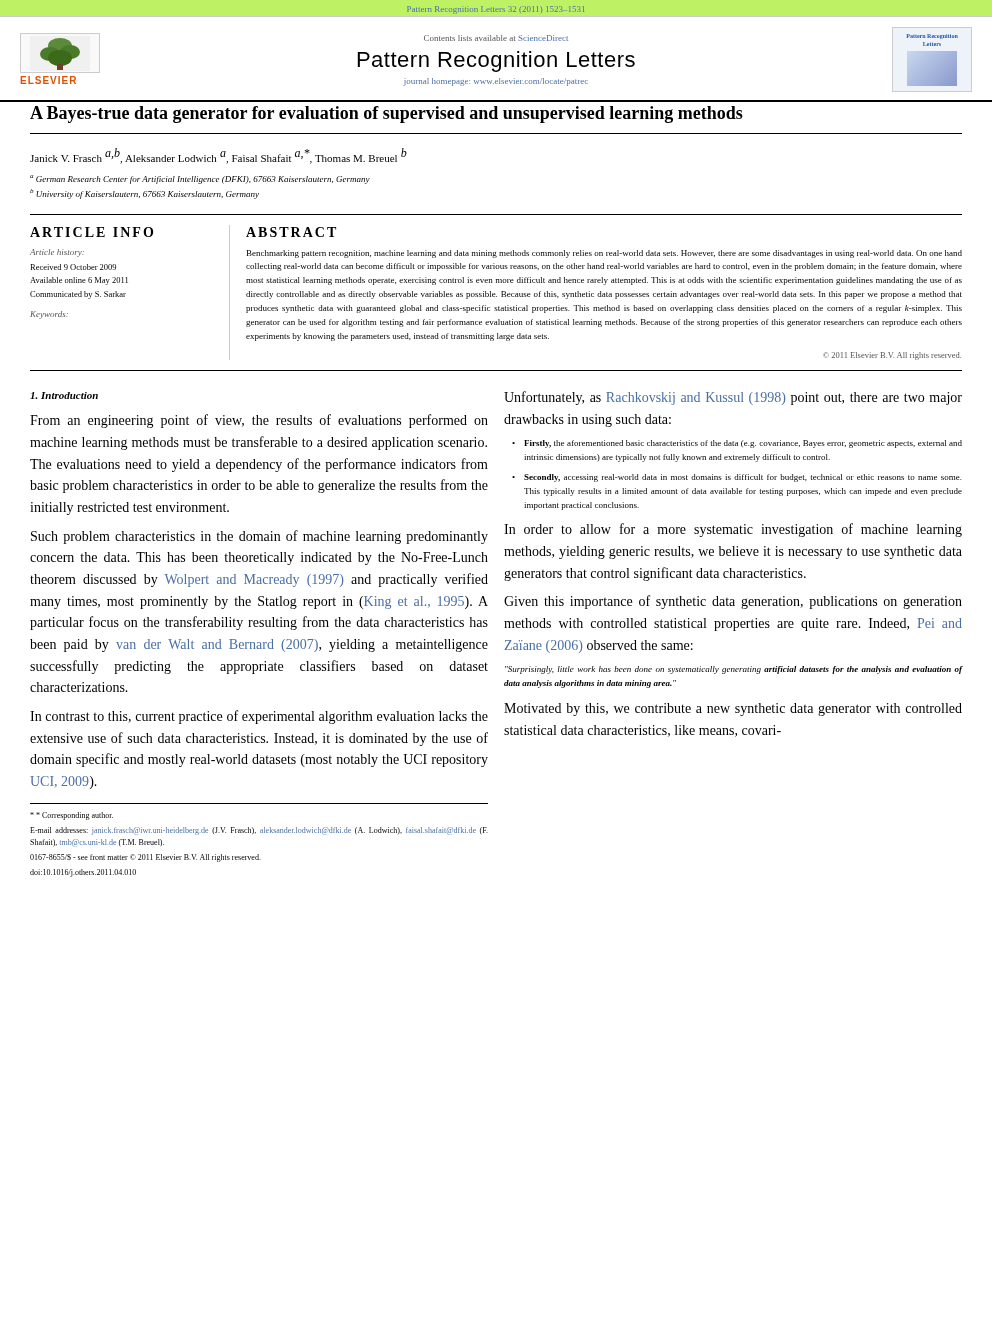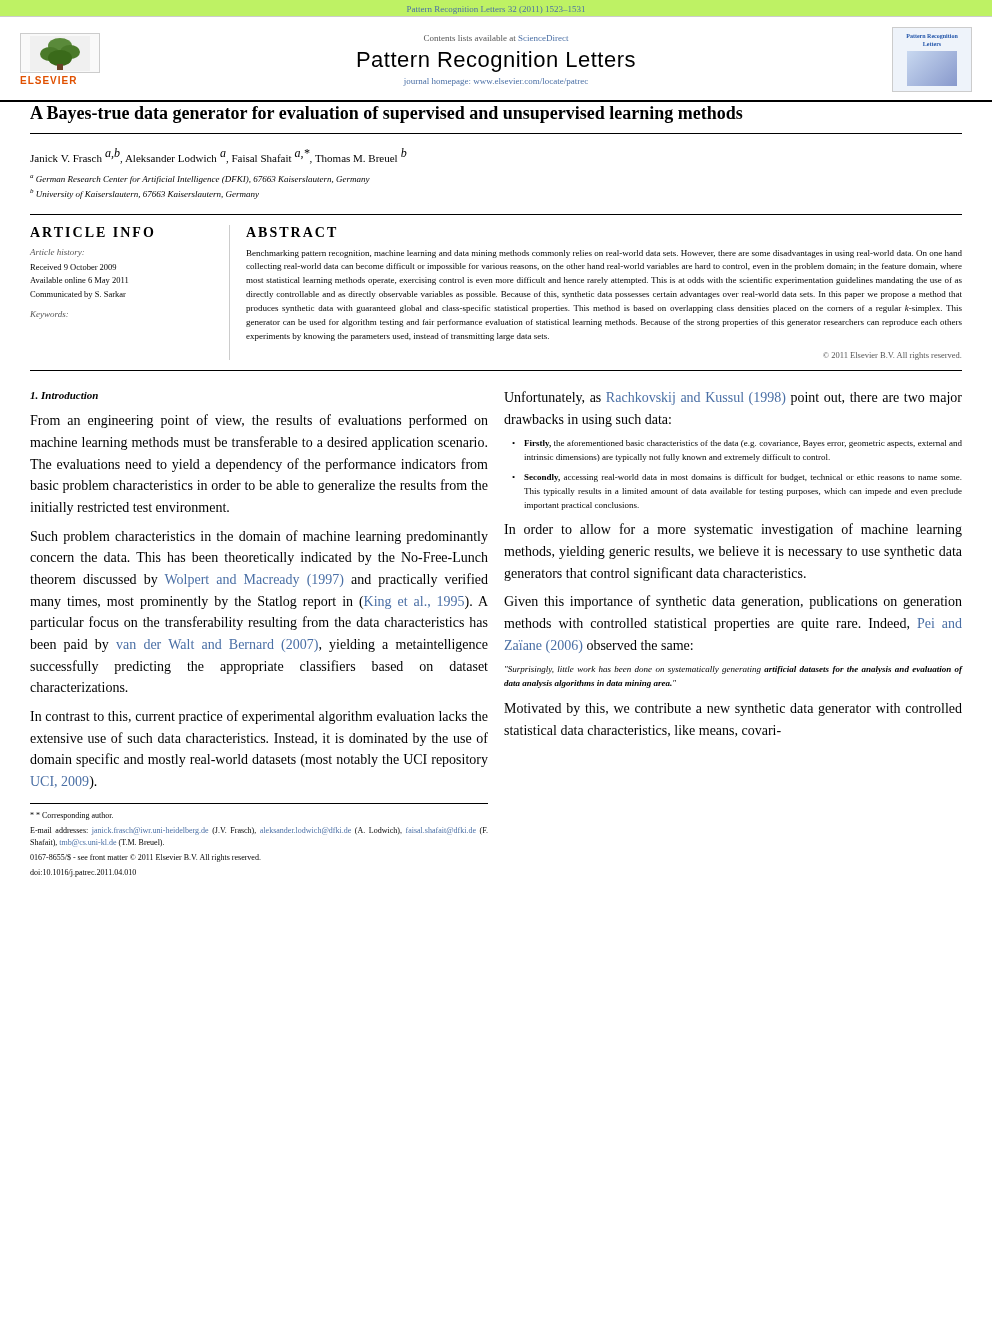--- a/index.html
+++ b/index.html
@@ -404,21 +404,21 @@
           <span class="inline-link"> janick.frasch@iwr.uni-heidelberg.de</span>
           <span> (J.V. Frasch), </span>
           <span class="inline-link">aleksander.lodwich@dfki.de</span>
           <span> (A. Lodwich), </span>
           <span class="inline-link">faisal.shafait@dfki.de</span>
           <span> (F. Shafait), </span>
           <span class="inline-link">tmb@cs.uni-kl.de</span>
           <span> (T.M. Breuel).</span>
         </div>
         <div class="footnote-item">0167-8655/$ - see front matter © 2011 Elsevier B.V. All rights reserved.</div>
-        <div class="footnote-item">doi:10.1016/j.patrec.2011.04.010</div>
+        <div class="footnote-item">doi:10.1016/j.others.2011.04.010</div>
       </div>
     </div>
 
     <div class="body-col">
 
       <div class="body-para">
         Unfortunately, as <span class="inline-link">Rachkovskij and Kussul (1998)</span> point out, there are two major drawbacks in using such data:
       </div>
 
       <ul class="bullet-list">

